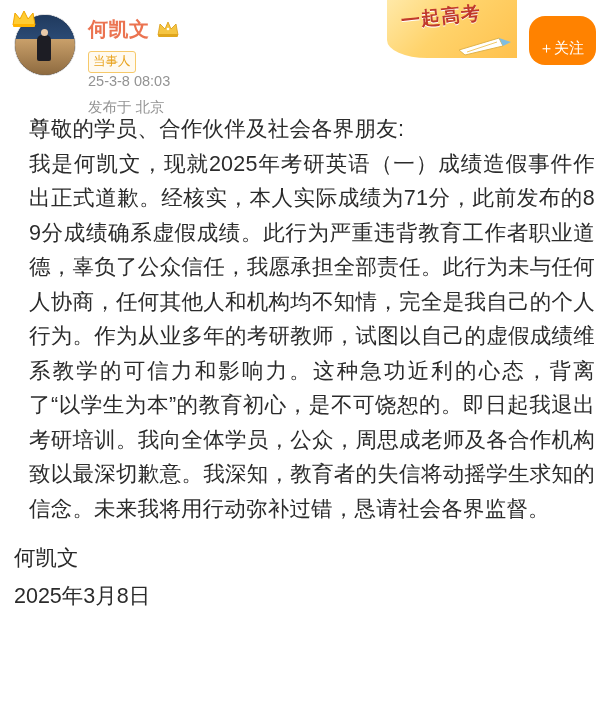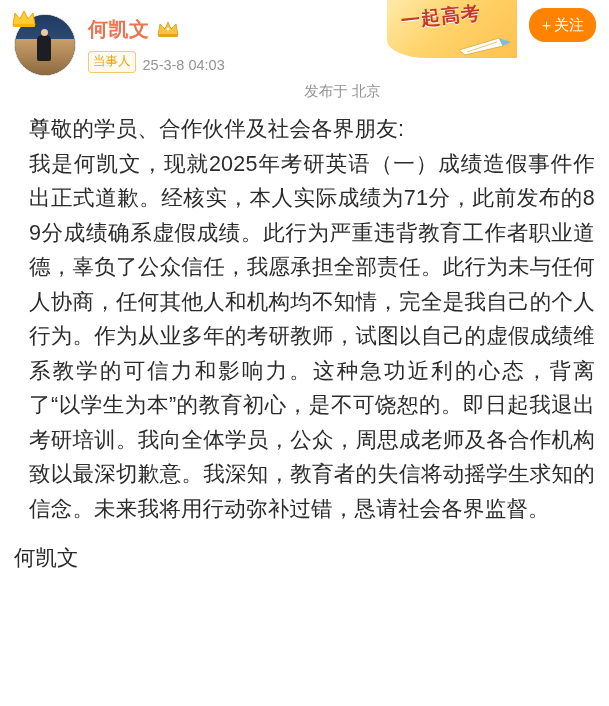--- a/index.html
+++ b/index.html
@@ -103,24 +103,25 @@
   }
   .badge-icon {
     margin-left: 7px;
     width: 22px;
     height: 18px;
     display: inline-block;
     position: relative;
   }
   .meta-row {
     display: flex;
-    align-items: flex-end;
+    align-items: flex-start;
     margin-top: 9px;
     font-size: 14.5px;
     color: #939393;
+    flex-direction: column;
   }
   .tag-owner {
     display: inline-block;
     border: 1px solid #f6c96a;
     color: #e8a21c;
     background: #fffaf0;
     font-size: 12.5px;
     line-height: 1;
     padding: 3px 4px 4px 4px;
     border-radius: 3px;
@@ -130,21 +131,20 @@
     margin-right: 12px;
   }
   .meta-src {
     white-space: nowrap;
     overflow: hidden;
   }
   .loc-row {
     margin-top: 9px;
     font-size: 14.5px;
     color: #939393;
-    text-align: center;
   }
 
   
   .promo {
     position: absolute;
     right: 92px;
     top: 0;
     width: 130px;
     height: 58px;
     overflow: hidden;
@@ -169,27 +169,27 @@
   .promo-pencil {
     position: absolute;
     right: 6px;
     bottom: 2px;
     width: 52px;
     height: 20px;
   }
   .follow-btn {
     position: absolute;
     right: 13px;
-    top: 8px;
+    top: 16px;
     background: #ff8200;
     color: #ffffff;
     border: none;
     border-radius: 16px;
     font-size: 15px;
-    padding: 8px 12px 7px 10px;
+    padding: 23px 12px 7px 10px;
     font-family: "Liberation Sans", sans-serif;
     cursor: pointer;
     white-space: nowrap;
   }
 
   
   .body-text {
     padding: 12px 14px 0 14px;
     font-size: 21.5px;
     line-height: 34.5px;
@@ -235,21 +235,21 @@
           <svg viewBox="0 0 22 18" width="22" height="18">
             <polygon points="1,15 3,4 8,9 11,2 14,9 19,4 21,15" fill="#f5c542" stroke="#d99a12" stroke-width="0.8"></polygon>
             <rect x="1" y="14" width="20" height="3" rx="1.2" fill="#e0a61c"></rect>
             <circle cx="11" cy="9" r="1.3" fill="#ffffff"></circle>
           </svg>
         </span>
       </div>
 
       <div class="meta-row">
         <span class="tag-owner">当事人</span>
-        <span class="meta-time">25-3-8 04:03</span>
+        <span class="meta-time">25-3-8 08:03</span>
       </div>
 
       <div class="loc-row">发布于 北京</div>
     </div>
 
     <div class="promo">
       <div class="promo-bg"></div>
       <div class="promo-text">一起高考</div>
       <svg class="promo-pencil" viewBox="0 0 52 20">
         <polygon points="0,14 40,2 44,10 6,19" fill="#ffffff" stroke="#e0b34a" stroke-width="1"></polygon>
@@ -258,14 +258,15 @@
       </svg>
     </div>
 
     <button class="follow-btn">＋关注</button>
   </div>
 
   <div class="body-text">尊敬的学员、合作伙伴及社会各界朋友:
 我是何凯文，现就2025年考研英语（一）成绩造假事件作出正式道歉。经核实，本人实际成绩为71分，此前发布的89分成绩确系虚假成绩。此行为严重违背教育工作者职业道德，辜负了公众信任，我愿承担全部责任。此行为未与任何人协商，任何其他人和机构均不知情，完全是我自己的个人行为。作为从业多年的考研教师，试图以自己的虚假成绩维系教学的可信力和影响力。这种急功近利的心态，背离了“以学生为本”的教育初心，是不可饶恕的。即日起我退出考研培训。我向全体学员，公众，周思成老师及各合作机构致以最深切歉意。我深知，教育者的失信将动摇学生求知的信念。未来我将用行动弥补过错，恳请社会各界监督。</div>
 
   <div class="sign">何凯文</div>
+  <div class="sign" style="padding-top:2px;">2025年3月8日</div>
 
 </div>
 
 </body></html>

